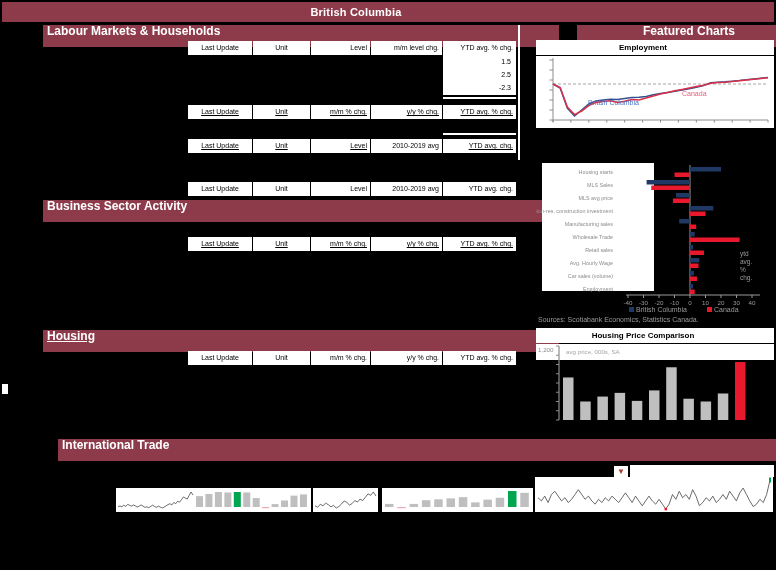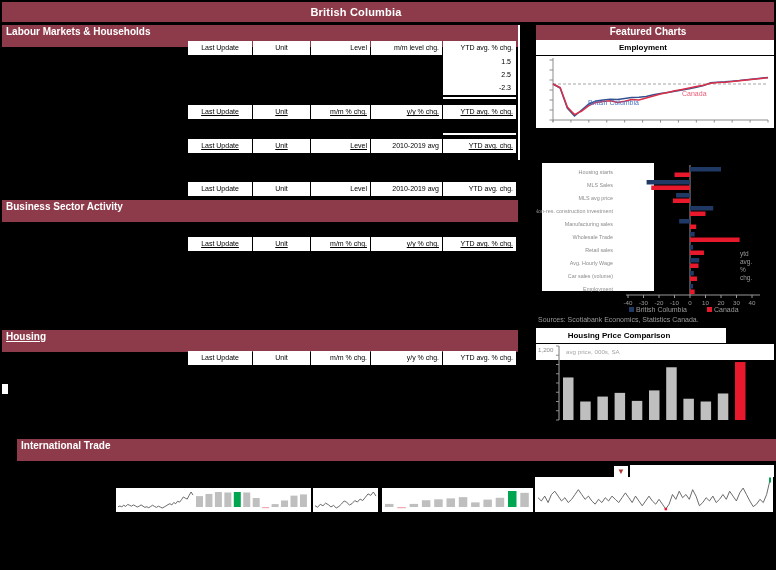--- a/index.html
+++ b/index.html
@@ -1,21 +1,21 @@
 <!DOCTYPE html>
 <html><head>
 <meta charset="utf-8">
 <style>
   * { margin:0; padding:0; box-sizing:border-box; }
   body { background:#000; font-family:"Liberation Sans", sans-serif; }
   #canvas { position:relative; width:776px; height:570px; background:#000; overflow:hidden; }
   .abs { position:absolute; }
   .maroon { background:#8d3b4a; color:#fff; font-weight:bold; }
   .titlebar { height:20px; font-size:11px; line-height:20px; text-align:center; padding-right:64px; letter-spacing:.2px; }
-  .secbar { height:22px; font-size:10px; line-height:13px; padding-left:4px; }
+  .secbar { height:22px; font-size:12px; line-height:13px; padding-left:4px;margin-left:41px; }
   .secbar.center { text-align:center; padding-left:0; padding-right:14px; }
   .cell { background:#fff; color:#000; font-size:7px; height:14px; line-height:14px; overflow:hidden; white-space:nowrap; }
   .cell.c { text-align:center; }
   .cell.r { text-align:right; padding-right:3px; }
   .u { text-decoration:underline; }
   .whitebox { background:#fff; }
   .charttitle { background:#fff; color:#000; font-weight:bold; font-size:8px; text-align:center; padding-right:24px; height:15px; line-height:15px; }
   .val { background:#fff; color:#000; font-size:7px; height:13px; line-height:13px; text-align:right; padding-right:5px; }
   .tri { background:#fff; color:#b0392e; font-size:8px; line-height:11px; text-align:center; }
   svg { display:block; }
@@ -172,21 +172,21 @@
         <text x="204" y="112" font-size="6.5" fill="#9a9a9a" text-anchor="start" font-family="Liberation Sans, sans-serif" font-weight="normal">%</text>
         <text x="204" y="120" font-size="6.5" fill="#9a9a9a" text-anchor="start" font-family="Liberation Sans, sans-serif" font-weight="normal">chg.</text>
         <rect x="93" y="147" width="5" height="5" fill="#1f3864"></rect>
         <text x="100" y="152" font-size="7" fill="#9a9a9a" text-anchor="start" font-family="Liberation Sans, sans-serif" font-weight="normal">British Columbia</text>
         <rect x="171" y="147" width="5" height="5" fill="#e8192c"></rect>
         <text x="178" y="152" font-size="7" fill="#9a9a9a" text-anchor="start" font-family="Liberation Sans, sans-serif" font-weight="normal">Canada</text>
         <text x="2" y="162" font-size="7" fill="#9a9a9a" text-anchor="start" font-family="Liberation Sans, sans-serif" font-weight="normal">Sources: Scotiabank Economics, Statistics Canada.</text>
       </svg>
   </div>
 
-  <div class="abs charttitle" style="left:536px;top:328px;width:190px;">Housing Price Comparison</div>
+  <div class="abs charttitle" style="left:536px;top:328px;width:238px;">Housing Price Comparison</div>
   <div class="abs whitebox" style="left:536px;top:344px;width:238px;height:16px;"></div>
   <div class="abs" style="left:536px;top:344px;width:238px;height:81px;">
     <svg id="svg-housing" width="238" height="81">
         <text x="2" y="8" font-size="6.2" fill="#8c8c8c" text-anchor="start" font-family="Liberation Sans, sans-serif" font-weight="normal">1,200</text>
         <text x="30" y="10" font-size="6.2" fill="#a6a6a6" text-anchor="start" font-family="Liberation Sans, sans-serif" font-weight="normal">avg price, 000s, SA</text>
         <polyline points="23,2 23,76" fill="none" stroke="#8c8c8c" stroke-width="1.2"></polyline>
         <polyline points="20,2 23,2" fill="none" stroke="#8c8c8c" stroke-width="1"></polyline>
         <polyline points="20,11.25 23,11.25" fill="none" stroke="#8c8c8c" stroke-width="1"></polyline>
         <polyline points="20,20.5 23,20.5" fill="none" stroke="#8c8c8c" stroke-width="1"></polyline>
         <polyline points="20,29.75 23,29.75" fill="none" stroke="#8c8c8c" stroke-width="1"></polyline>

